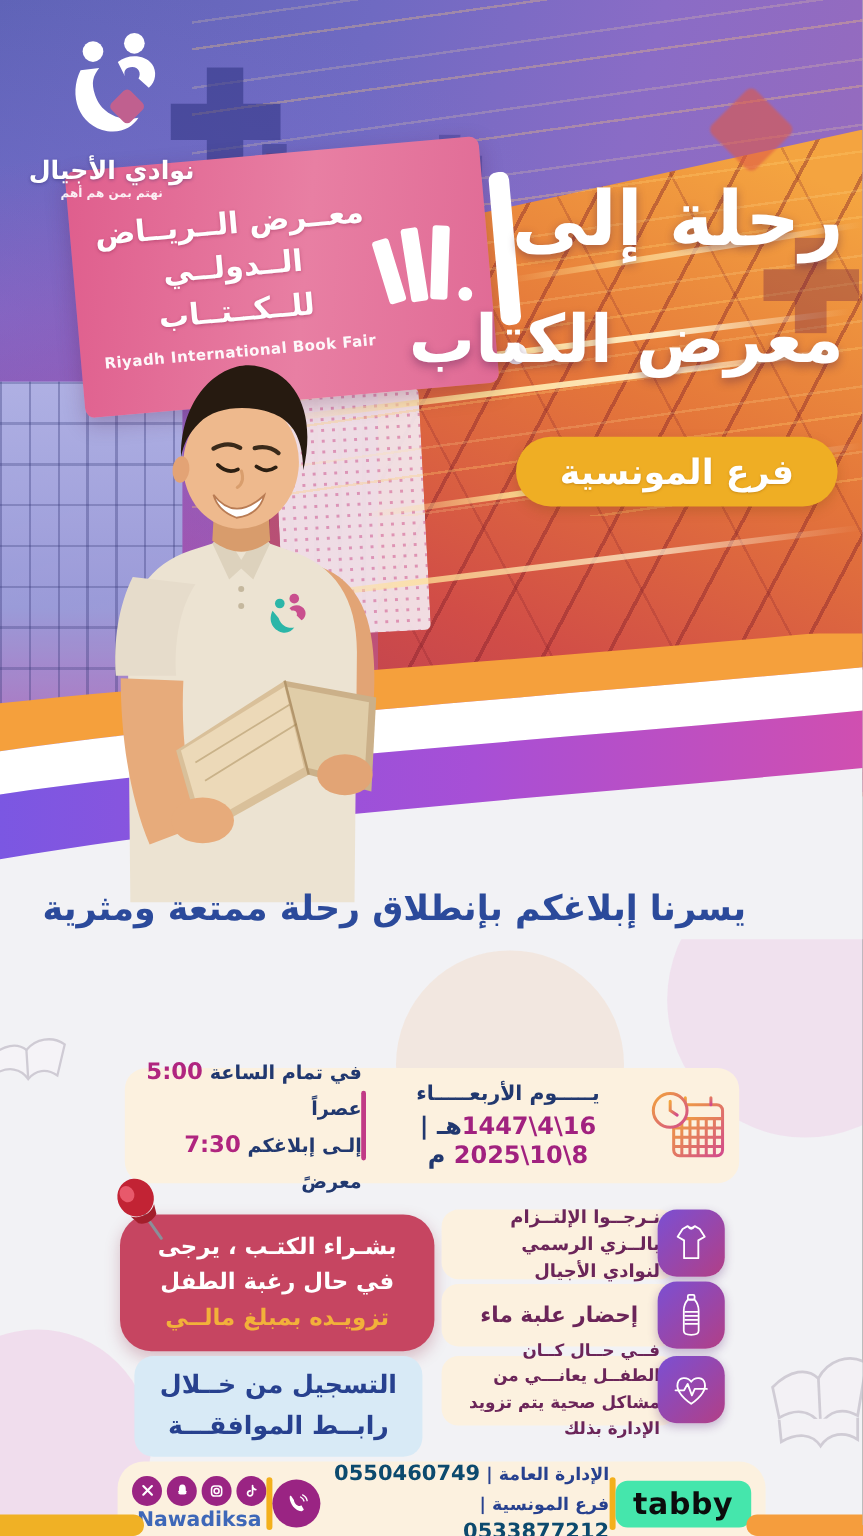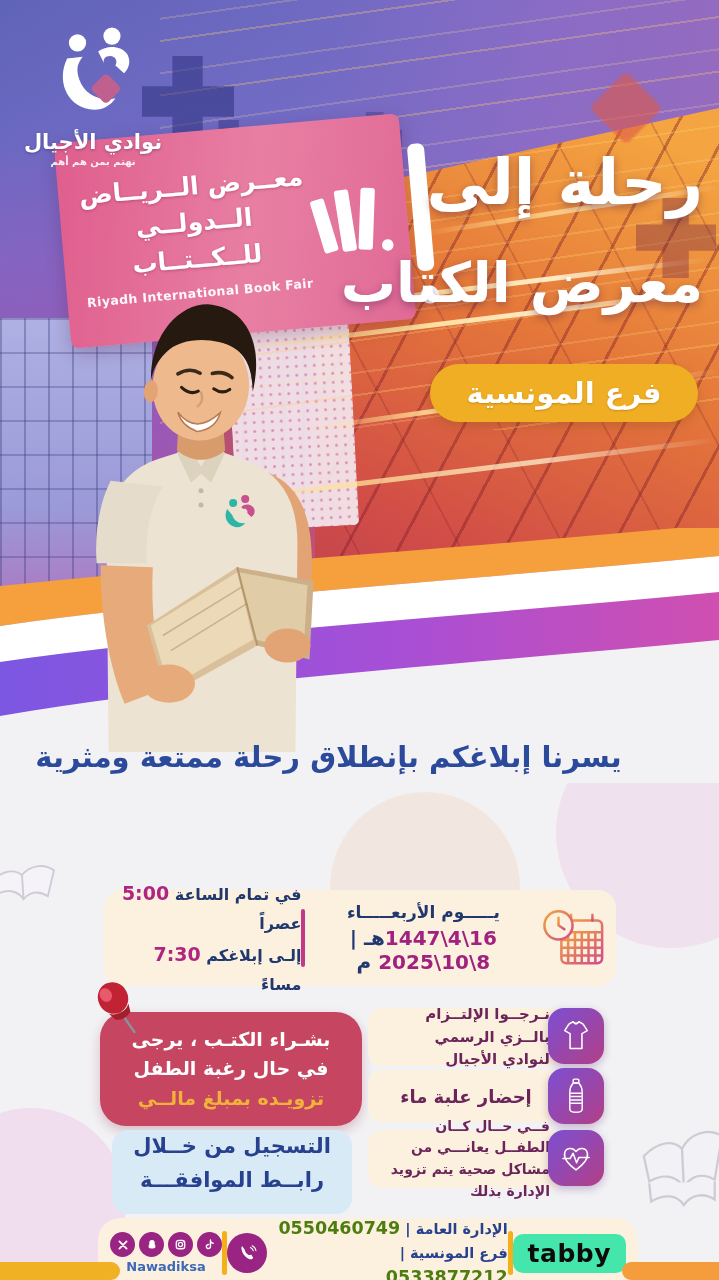--- a/index.html
+++ b/index.html
@@ -87,41 +87,41 @@
   .sch-times{text-align:right;color:#21386f;font-size:16px;font-weight:700;line-height:1.75;}
   .sch-times .tnum{color:#b0257f;font-size:19px;}
 
   .pin{position:absolute;left:88px;top:976px;width:58px;height:66px;z-index:8;}
   .money-box{position:absolute;left:100px;top:1012px;width:262px;height:114px;border-radius:26px;
     background:#c64561;color:#fff;text-align:center;font-size:19px;font-weight:700;line-height:1.55;
     display:flex;flex-direction:column;justify-content:center;box-shadow:0 5px 12px rgba(140,30,60,.25);}
   .money-box .yl{color:#f2b13a;}
   .register-badge{position:absolute;left:112px;top:1130px;width:240px;height:84px;border-radius:16px;
     background:#d8eaf6;color:#27418f;font-size:21px;font-weight:700;text-align:center;line-height:1.6;
-    display:flex;flex-direction:column;}
+    display:flex;flex-direction:column;justify-content:center;}
 
   .note-panel{position:absolute;background:#fcf1df;border-radius:14px;display:flex;align-items:center;
     justify-content:flex-start;color:#6b2559;font-weight:700;text-align:right;padding:6px 14px;direction:rtl;}
   .note-tile{position:absolute;width:56px;height:56px;border-radius:16px;
     background:linear-gradient(135deg,#7b4fd3,#b23f86);display:flex;align-items:center;justify-content:center;
     box-shadow:0 3px 8px rgba(90,40,120,.3);}
 
   
   .footer-bar{position:absolute;left:98px;top:1218px;width:540px;height:70px;border-radius:22px;
     background:#fcf1df;display:flex;align-items:center;justify-content:space-evenly;padding:0 12px;}
   .social-block{text-align:center;}
   .social-row{display:flex;gap:4px;justify-content:center;}
   .sicon{width:25px;height:25px;border-radius:50%;background:#9a2483;display:flex;align-items:center;justify-content:center;color:#fff;}
-  .handle{color:#3e68b8;font-size:13px;font-weight:700;margin-top:2px;text-align:center;}
+  .handle{color:#3e68b8;font-size:17px;font-weight:700;margin-top:2px;text-align:center;}
   .fdiv{width:5px;height:44px;background:#f3b01c;border-radius:3px;}
   .phone-wrap{display:flex;align-items:center;gap:8px;}
   .phone-circle{width:40px;height:40px;border-radius:50%;background:#9a2483;display:flex;align-items:center;justify-content:center;}
   .phone-rows{direction:rtl;text-align:right;line-height:1.45;}
   .phone-rows .lbl{color:#27418f;font-size:14.5px;font-weight:700;}
-  .phone-rows .num{color:#4d7c0f;font-size:17.5px;font-weight:700;}
+  .phone-rows .num{color:#0c4a6e;font-size:17.5px;font-weight:700;}
   .tabby{background:#45e6ac;border-radius:10px;padding:5px 15px;color:#0c0c0c;font-size:25px;font-weight:700;letter-spacing:.5px;}
   .bar-left{position:absolute;left:0;top:1262px;width:120px;height:18px;background:#f0b125;border-radius:0 10px 10px 0;}
   .bar-right{position:absolute;left:622px;top:1262px;width:97px;height:18px;background:#f59d3d;border-radius:10px 0 0 10px;}
   .rtl{direction:rtl;}
 </style>
 </head>
 <body>
 
 <div class="poster">
 
@@ -288,21 +288,21 @@
           <span class="num">8\10\2025</span> <span>م</span>
         </div>
       </div>
       <div class="sch-div"></div>
       <div class="sch-times rtl">
         <div><span>في تمام الساعة</span>
           <span class="tnum">5:00</span>
           <span>عصراً</span></div>
         <div><span>إلـى إبلاغكم</span>
           <span class="tnum">7:30</span>
-          <span>مساءً</span></div>
+          <span>معرضً</span></div>
       </div>
     </div>
 
     <svg class="pin" viewBox="0 0 58 66">
       <g transform="rotate(-28 26 26)">
         <path d="M27 38 L30 62" stroke="#8a8f99" stroke-width="2.5" stroke-linecap="round"></path>
         <ellipse cx="27" cy="22" rx="15" ry="16" fill="#c22334"></ellipse>
         <ellipse cx="22" cy="16" rx="6" ry="7" fill="#e8596b"></ellipse>
         <path d="M16 34 C22 40 33 40 38 34 L36 42 C31 46 23 46 19 42 Z" fill="#a31f2c"></path>
       </g>

